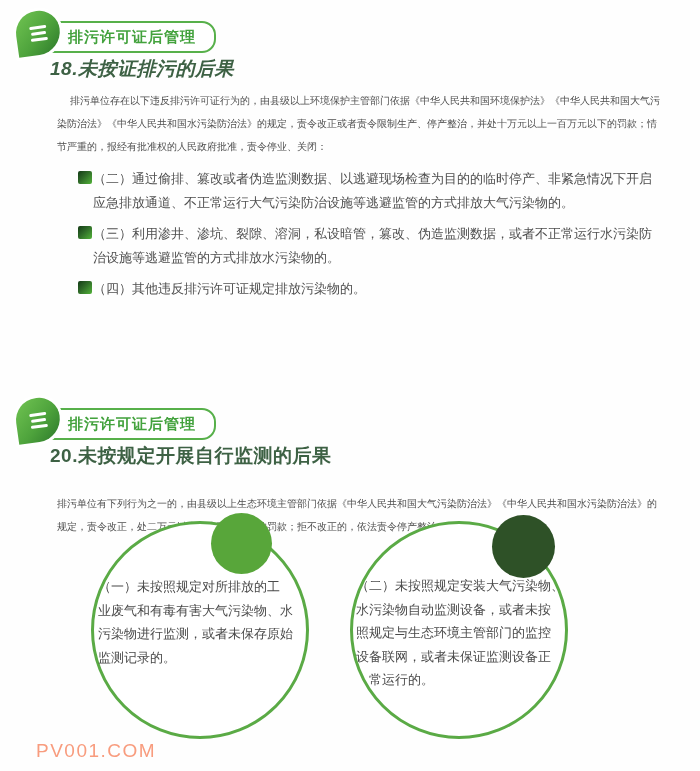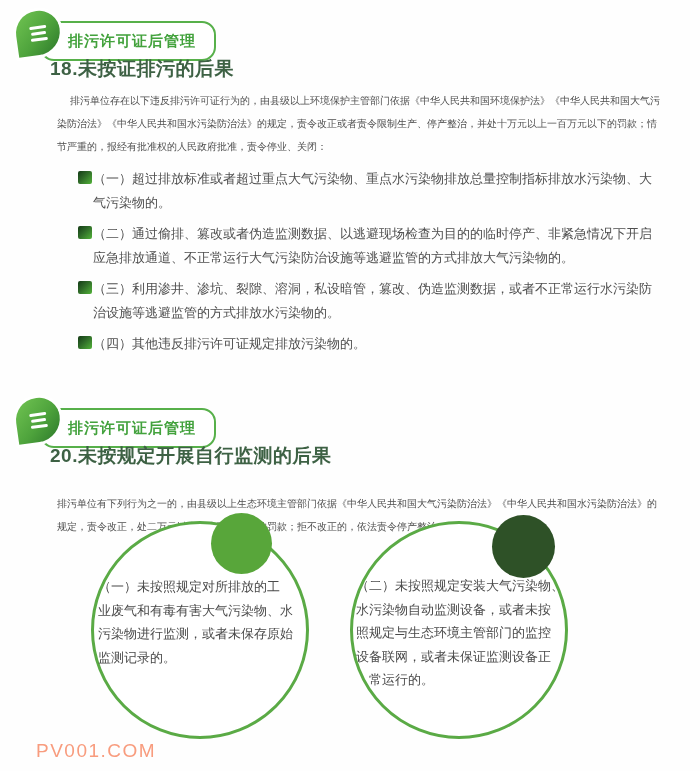--- a/index.html
+++ b/index.html
@@ -7,21 +7,21 @@
   body {
     font-family: "Liberation Sans", "DejaVu Sans", sans-serif;
     width: 700px; height: 771px; position: relative; overflow: hidden;
     color: #4f4f4f;
   }
   .page { position: absolute; inset: 0; background: #fefefe; }
 
   
   .badge { position: absolute; height: 48px; }
   .badge .pill {
-    position: absolute; left: 24px; top: 10px; height: 40px;
+    position: absolute; left: 24px; top: 10px; height: 32px;
     display: inline-flex; align-items: center;
     border: 2px solid #57b04a; border-radius: 14px;
     padding: 0 18px 0 26px; background: #fff;
     color: #43a23d; font-size: 15px; font-weight: bold; letter-spacing: 1px;
     white-space: nowrap;
   }
   .badge .leaf {
     position: absolute; left: 0; top: 0; width: 44px; height: 44px;
     background: linear-gradient(135deg, #72c553 0%, #4ea33c 55%, #2b772a 100%);
     border-radius: 52% 48% 55% 0;
@@ -88,29 +88,25 @@
 
     <div class="badge" style="left:16px; top:11px;">
       <span class="pill">排污许可证后管理</span>
       <span class="leaf">
         <span class="bar"></span>
         <span class="bar"></span>
         <span class="bar"></span>
       </span>
     </div>
 
-    <h2 class="section-heading" style="top:56px;">18.未按证排污的后果</h2>
+    <h2 class="section-heading" style="top:56px;font-style:italic;">18.未按证排污的后果</h2>
 
     <p class="intro indented" style="top:89px;">排污单位存在以下违反排污许可证行为的，由县级以上环境保护主管部门依据《中华人民共和国环境保护法》《中华人民共和国大气污染防治法》《中华人民共和国水污染防治法》的规定，责令改正或者责令限制生产、停产整治，并处十万元以上一百万元以下的罚款；情节严重的，报经有批准权的人民政府批准，责令停业、关闭：</p>
 
     <div class="rule-list">
-      <div class="rule-item">
-        <span class="bullet"></span>
-        <p>（一）超过排放标准或者超过重点大气污染物、重点水污染物排放总量控制指标排放水污染物、大气污染物的。</p>
-      </div>
       <div class="rule-item">
         <span class="bullet"></span>
         <p>（二）通过偷排、篡改或者伪造监测数据、以逃避现场检查为目的的临时停产、非紧急情况下开启应急排放通道、不正常运行大气污染防治设施等逃避监管的方式排放大气污染物的。</p>
       </div>
       <div class="rule-item">
         <span class="bullet"></span>
         <p>（三）利用渗井、渗坑、裂隙、溶洞，私设暗管，篡改、伪造监测数据，或者不正常运行水污染防治设施等逃避监管的方式排放水污染物的。</p>
       </div>
       <div class="rule-item">
         <span class="bullet"></span>

